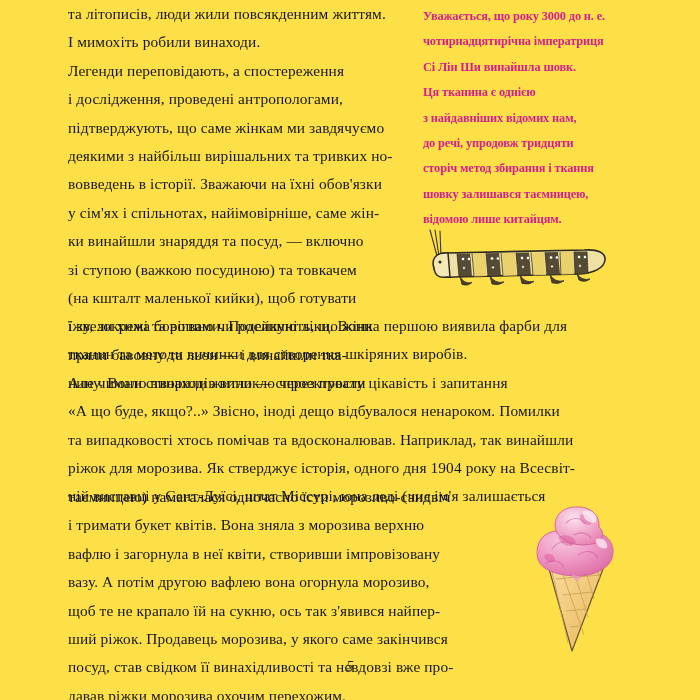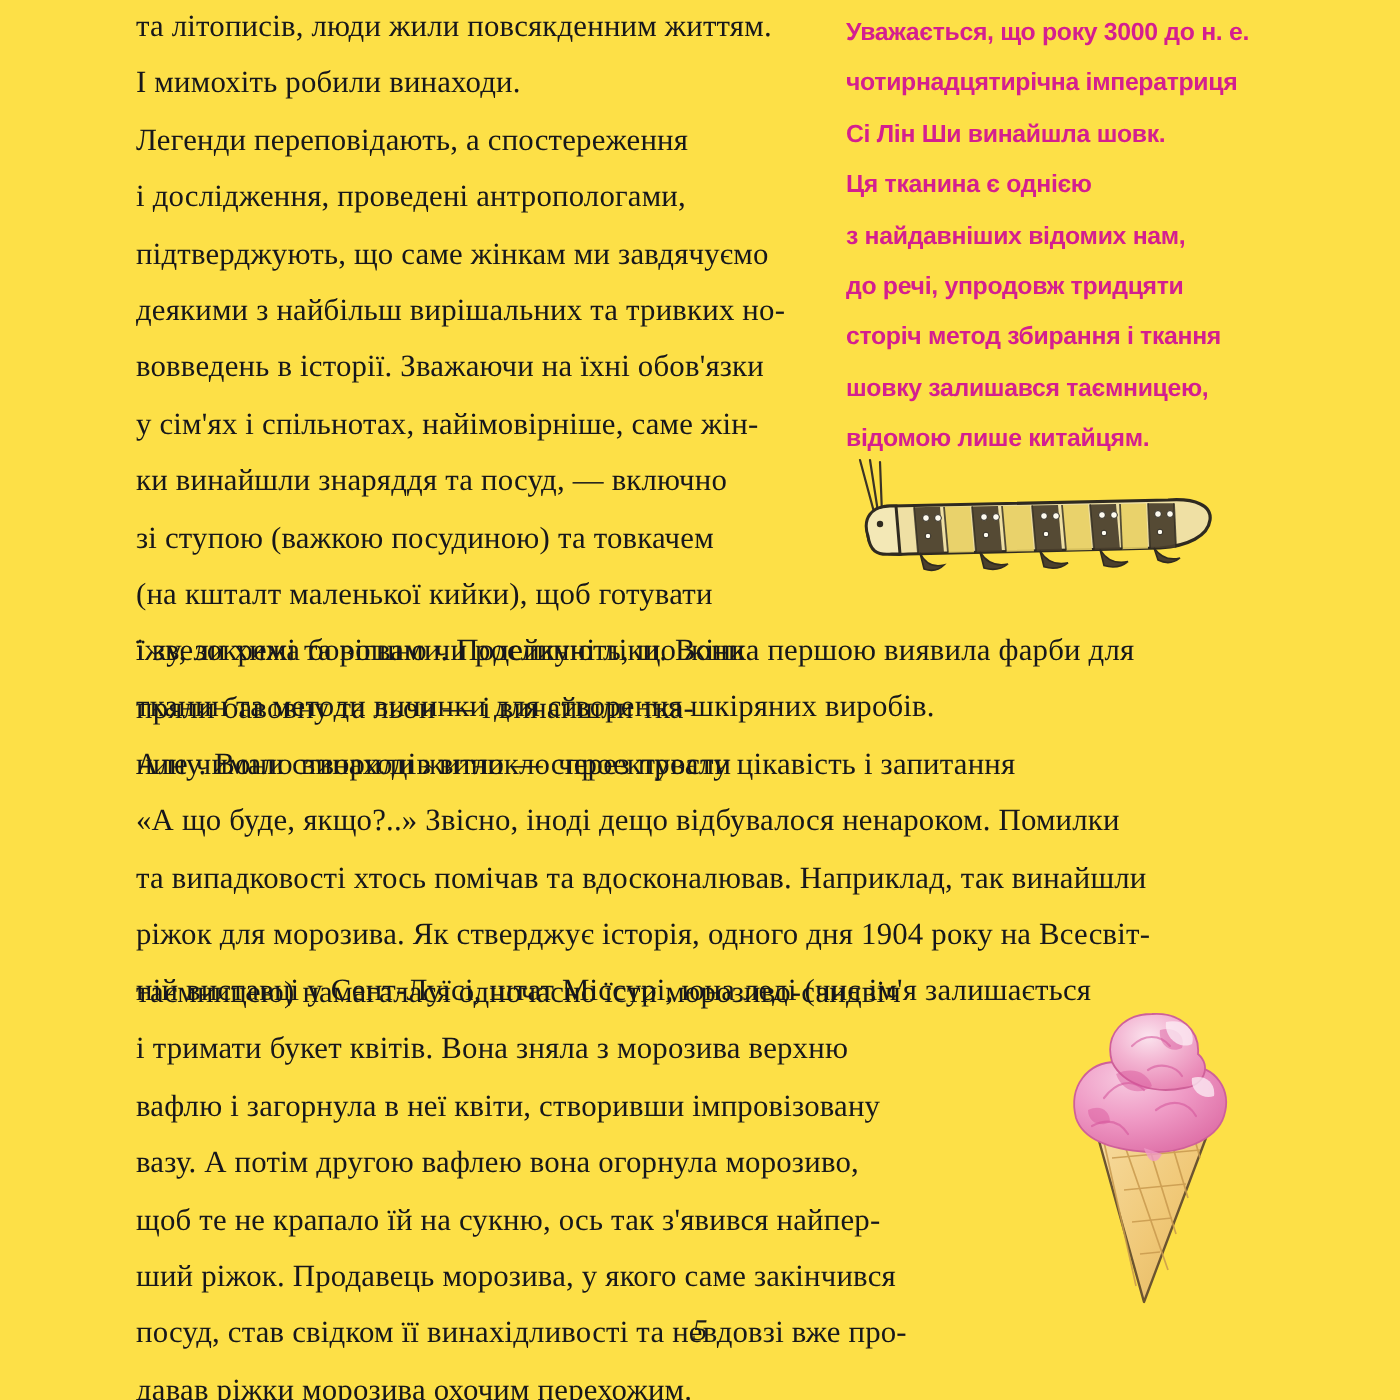--- a/index.html
+++ b/index.html
@@ -45,21 +45,21 @@
     top: 312px;
     width: 622px;
   }
 
   
   #pink-note {
     position: absolute;
     left: 423px;
     top: 4px;
     width: 268px;
-    font-family: Liberation Sans, sans-serif;
+    font-family: Liberation Serif, serif;
     font-weight: bold;
     font-size: 12.4px;
     line-height: 25.4px;
     color: #d41f8f;
     letter-spacing: -0.15px;
     white-space: pre-line;
   }
 
   
   #page-number {

